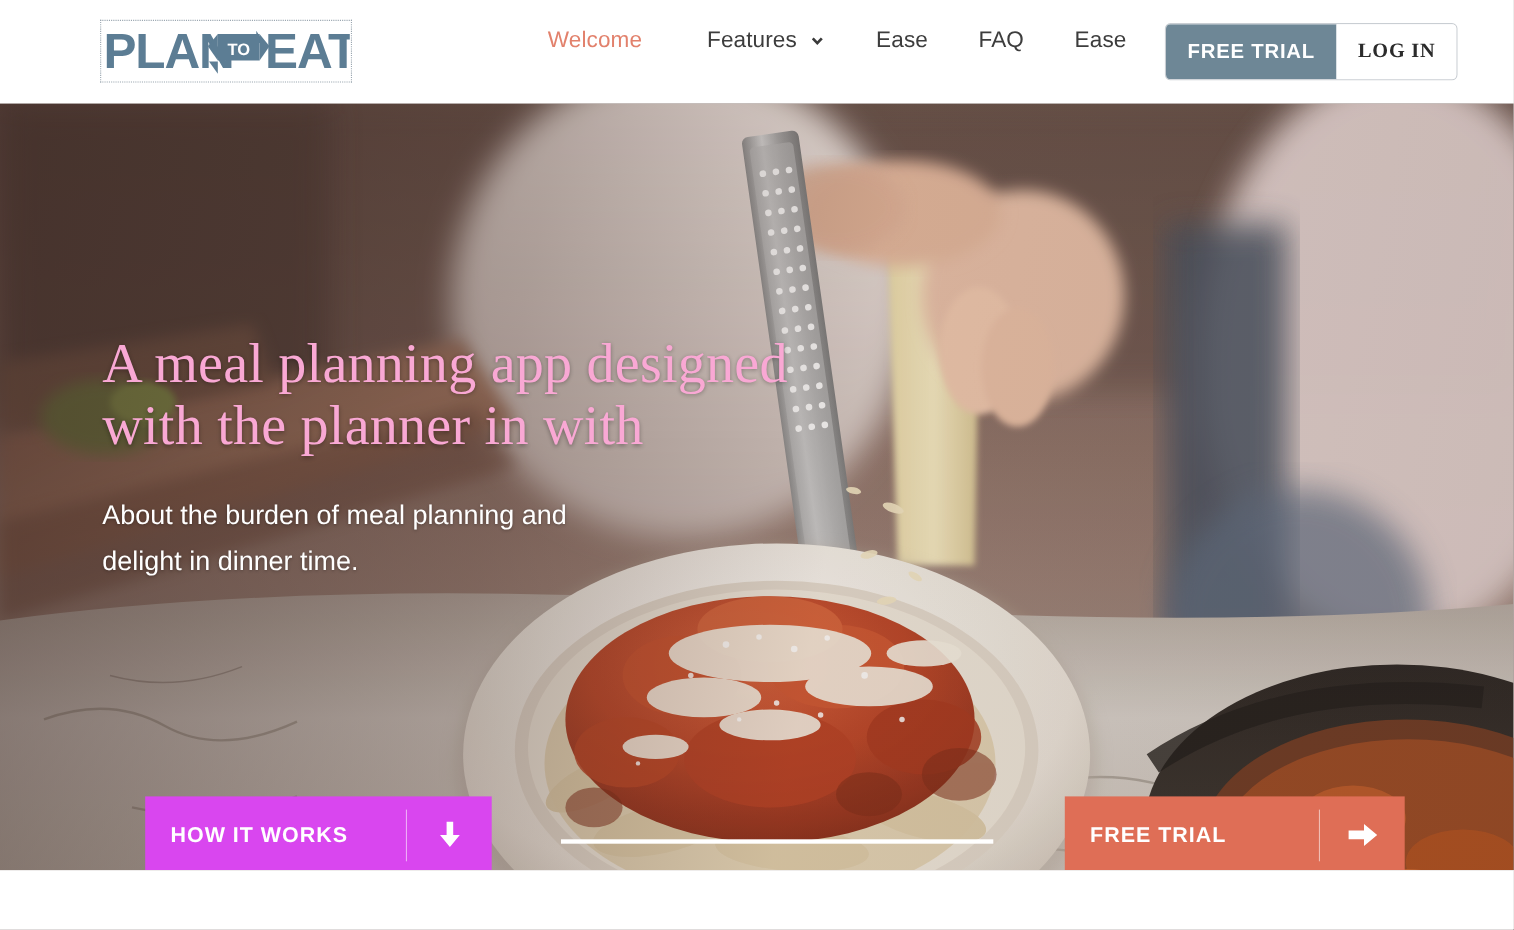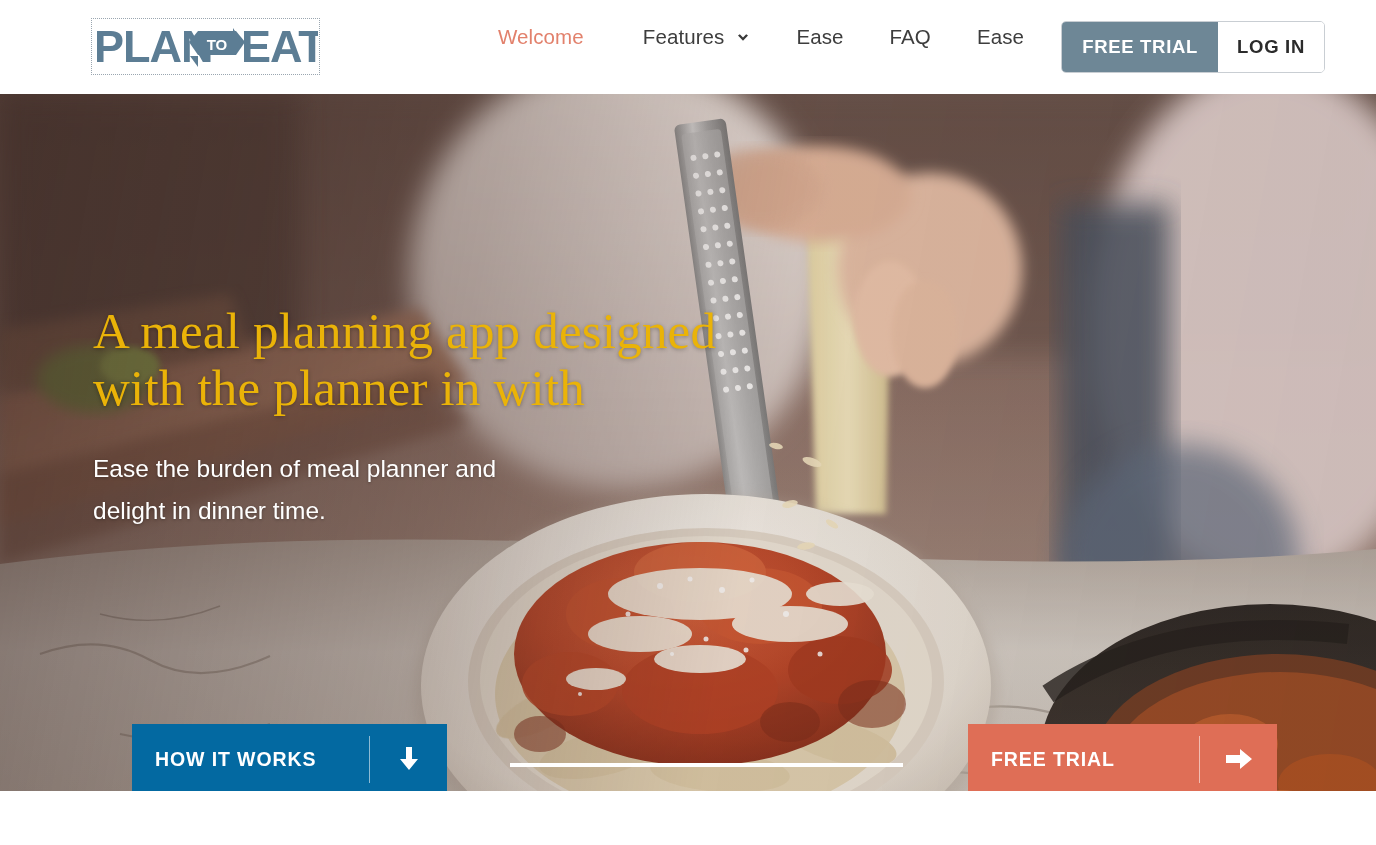--- a/index.html
+++ b/index.html
@@ -88,21 +88,21 @@
   .btn-login-top {
     background: #ffffff;
     color: #2b2b2b;
     font-size: 18.5px;
     font-weight: bold;
     letter-spacing: 0.7px;
     display: flex; align-items: center; justify-content: center;
     padding: 0 19px;
     cursor: pointer;
     border: none;
-    font-family: Liberation Sans, sans-serif;
+    font-family: Liberation Serif, serif;
   }
 
   
   .hero {
     position: relative;
     width: 1376px;
     height: 697px;
     overflow: hidden;
     background: #5a4742;
   }
@@ -120,21 +120,21 @@
   .hero-copy {
     position: absolute;
     left: 93px;
     top: 209px;
     width: 700px;
   }
   .hero-title {
     font-family: "Liberation Serif", serif;
     font-size: 51px;
     line-height: 57px;
-    color: #eab308;
+    color: #f9a8d4;
     font-weight: normal;
     text-shadow: 0 1px 4px rgba(0,0,0,0.32);
     letter-spacing: 0.2px;
   }
   .hero-sub {
     margin-top: 31px;
     font-size: 24.5px;
     line-height: 42px;
     color: #ffffff;
     font-weight: normal;
@@ -157,21 +157,21 @@
     height: 70px;
     display: flex;
     align-items: center;
     cursor: pointer;
     border: none;
     font-family: "Liberation Sans", sans-serif;
   }
   .cta-howitworks {
     left: 132px;
     width: 315px;
-    background: #0369a1;
+    background: #d946ef;
   }
   .cta-freetrial {
     left: 968px;
     width: 309px;
     background: #df6e56;
   }
   .cta-label {
     flex: 1;
     padding-left: 23px;
     color: #ffffff;
@@ -500,21 +500,21 @@
   </div>
 
   <div class="hero-scrim"></div>
 
   <div class="hero-copy">
     <h1 class="hero-title">
       <span>A meal planning app designed</span><br>
       <span>with the planner in with</span>
     </h1>
     <p class="hero-sub">
-      <span>Ease the burden of meal planner and</span><br>
+      <span>About the burden of meal planning and</span><br>
       <span>delight in dinner time.</span>
     </p>
   </div>
 
   <div class="hero-divider"></div>
 
   <button class="cta cta-howitworks">
     <span class="cta-label">HOW IT WORKS</span>
     <span class="cta-sep"></span>
     <span class="cta-icon">

